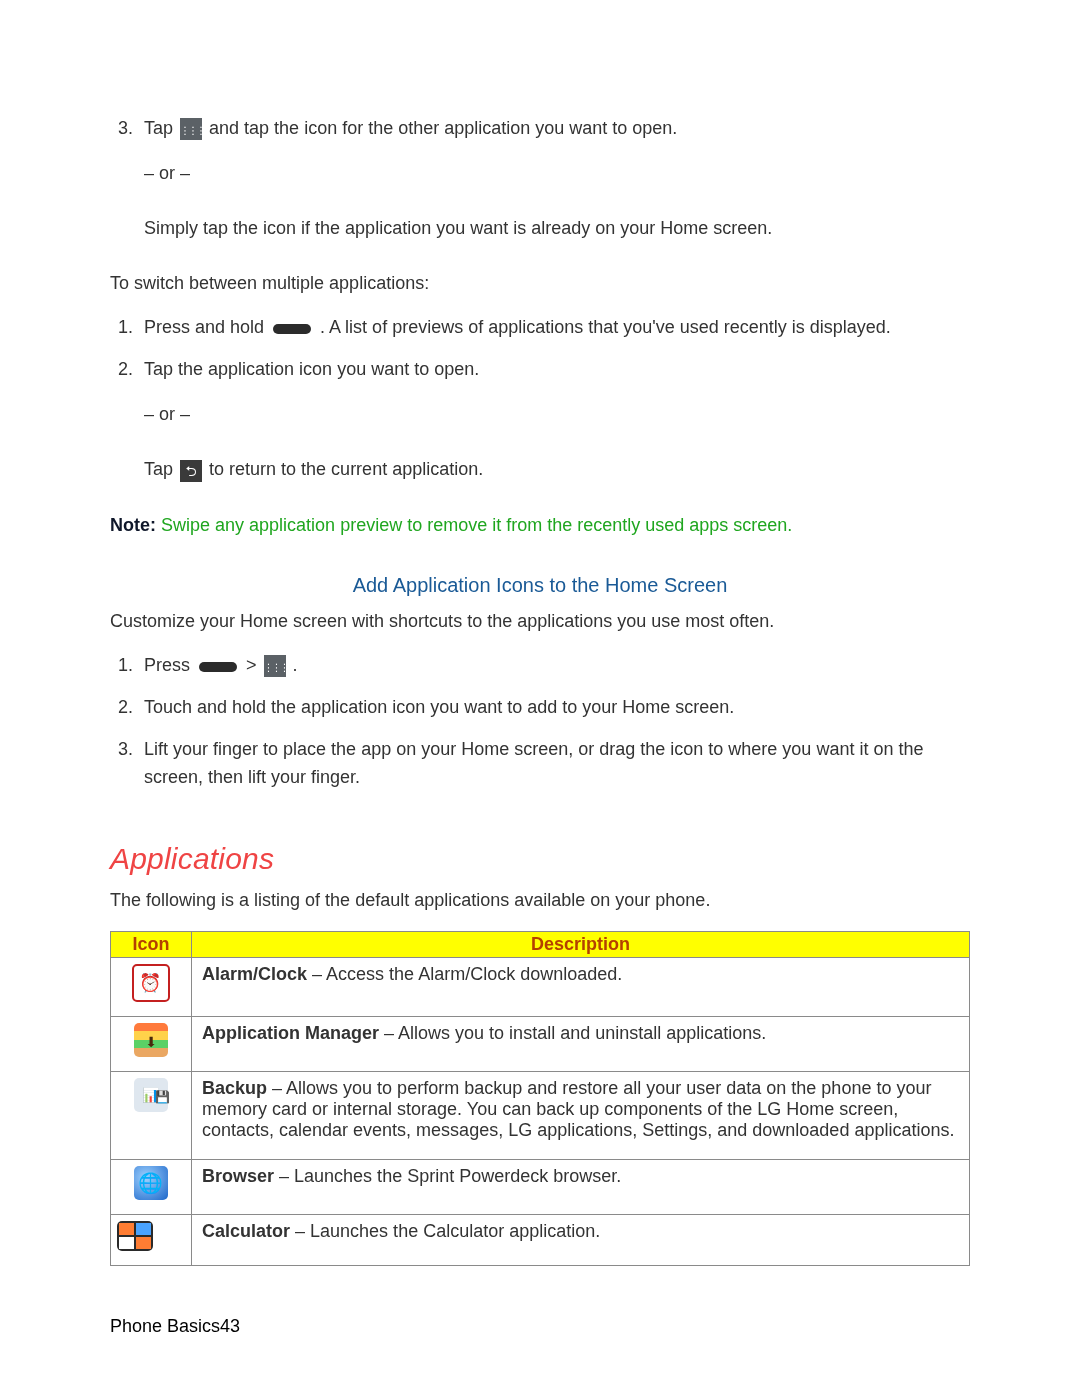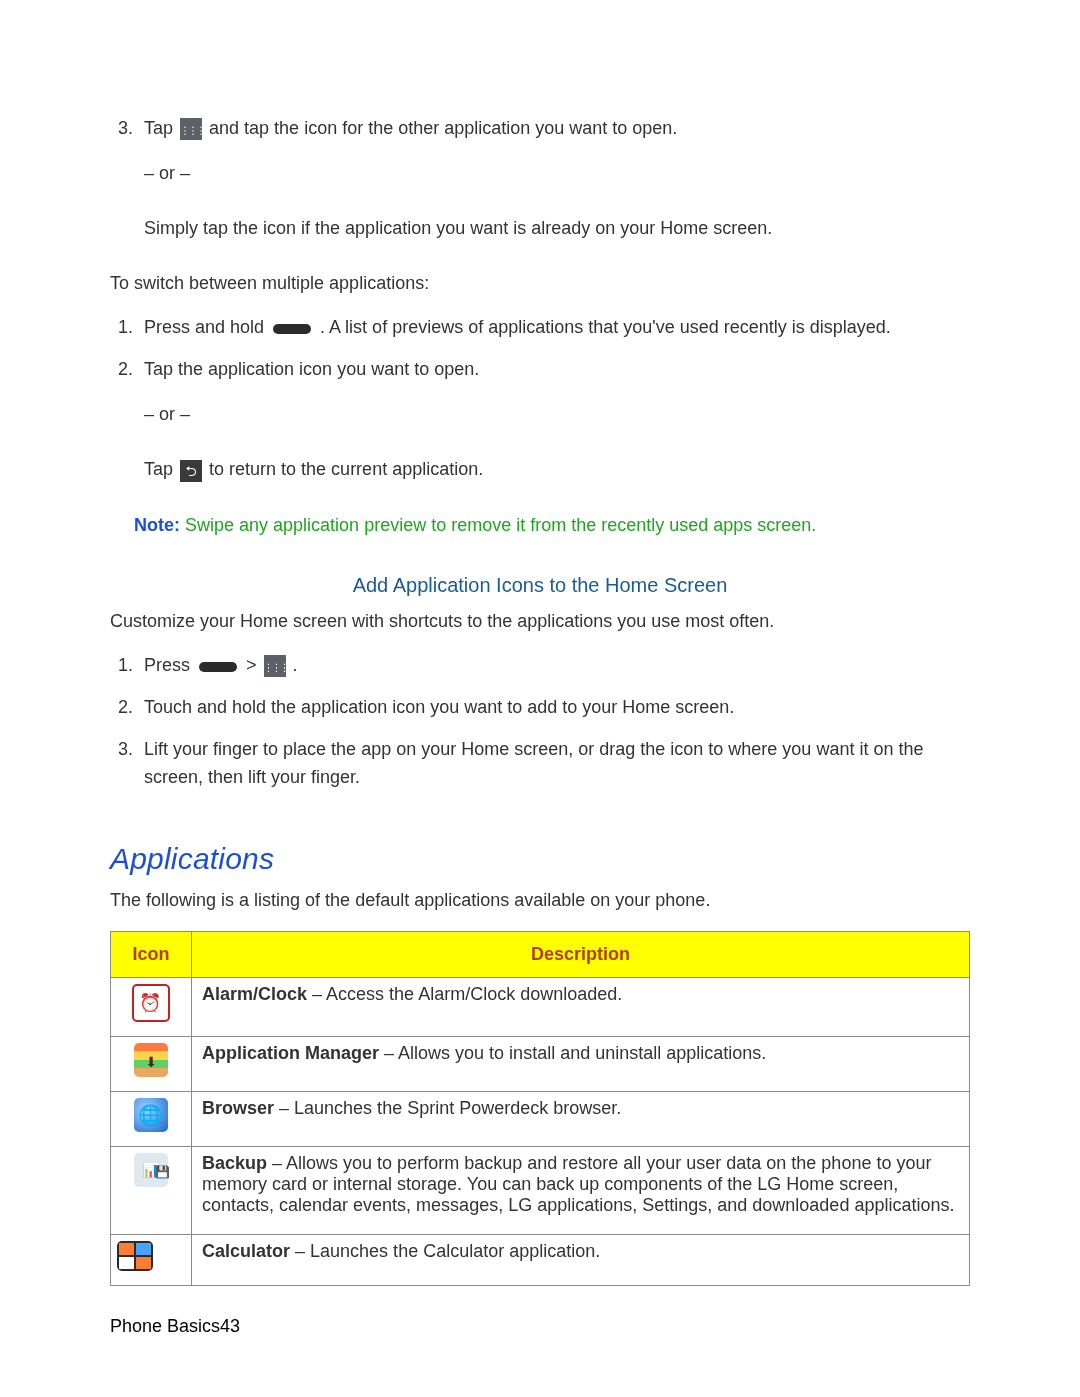--- a/index.html
+++ b/index.html
@@ -34,33 +34,33 @@
   }
   .sub-indent {
     margin-left: 34px;
     margin-bottom: 30px;
     font-size: 18px;
   }
   .note {
     font-size: 18px;
     margin-bottom: 30px;
   }
-  .note-label { color: #1d4ed8; font-weight: bold; margin-left: 24px; }
+  .note-label { color: #0f172a; font-weight: bold; }
   .note-text  { color: #1fa61f; }
   h3.subsection {
     font-size: 20px;
     color: #1a5a96;
     font-weight: normal;
     margin: 36px 0 12px 0;
     text-align: center;
   }
   h2.section {
     font-size: 30px;
     font-style: italic;
-    color: #1d4ed8;
+    color: #ef4444;
     font-weight: normal;
     margin: 50px 0 12px 0;
     letter-spacing: 0.2px;
   }
   table.apps {
     width: 100%;
     border-collapse: collapse;
     margin-top: 12px;
     font-size: 18px;
   }
@@ -68,21 +68,21 @@
     border: 1px solid #8a8a8a;
     padding: 6px 10px 18px 10px;
     text-align: left;
     vertical-align: top;
   }
   table.apps th {
     background: #ffff00;
     color: #b44000;
     font-weight: bold;
     text-align: center;
-    padding: 12px 10px;
+    padding: 2px 10px;
   }
   table.apps td.icon-cell {
     width: 68px;
     text-align: center;
     padding: 6px 6px 14px 6px;
   }
   .desc-strong { font-weight: bold; }
   .footer {
     position: absolute;
     bottom: 60px;
@@ -225,31 +225,31 @@
         </td>
       </tr>
       <tr>
         <td class="icon-cell"><span class="mini-icon ic-appmgr"></span></td>
         <td>
           <span class="desc-strong">Application Manager</span>
           <span> – Allows you to install and uninstall applications.</span>
         </td>
       </tr>
       <tr>
+        <td class="icon-cell"><span class="mini-icon ic-backup"></span></td>
+        <td>
+          <span class="desc-strong">Backup</span>
+          <span> – Allows you to perform backup and restore all your user data on the phone to your memory card or internal storage. You can back up components of the LG Home screen, contacts, calendar events, messages, LG applications, Settings, and downloaded applications.</span>
+        </td>
+      </tr>
+      <tr>
         <td class="icon-cell"><span class="mini-icon ic-browser"></span></td>
         <td>
           <span class="desc-strong">Browser</span>
           <span> – Launches the Sprint Powerdeck browser.</span>
-        </td>
-      </tr>
-      <tr>
-        <td class="icon-cell"><span class="mini-icon ic-backup"></span></td>
-        <td>
-          <span class="desc-strong">Backup</span>
-          <span> – Allows you to perform backup and restore all your user data on the phone to your memory card or internal storage. You can back up components of the LG Home screen, contacts, calendar events, messages, LG applications, Settings, and downloaded applications.</span>
         </td>
       </tr>
       <tr>
         <td class="icon-cell">
             <span class="mini-icon ic-calc">
               <span></span>
               <span></span>
               <span></span>
               <span></span>
             </span>

